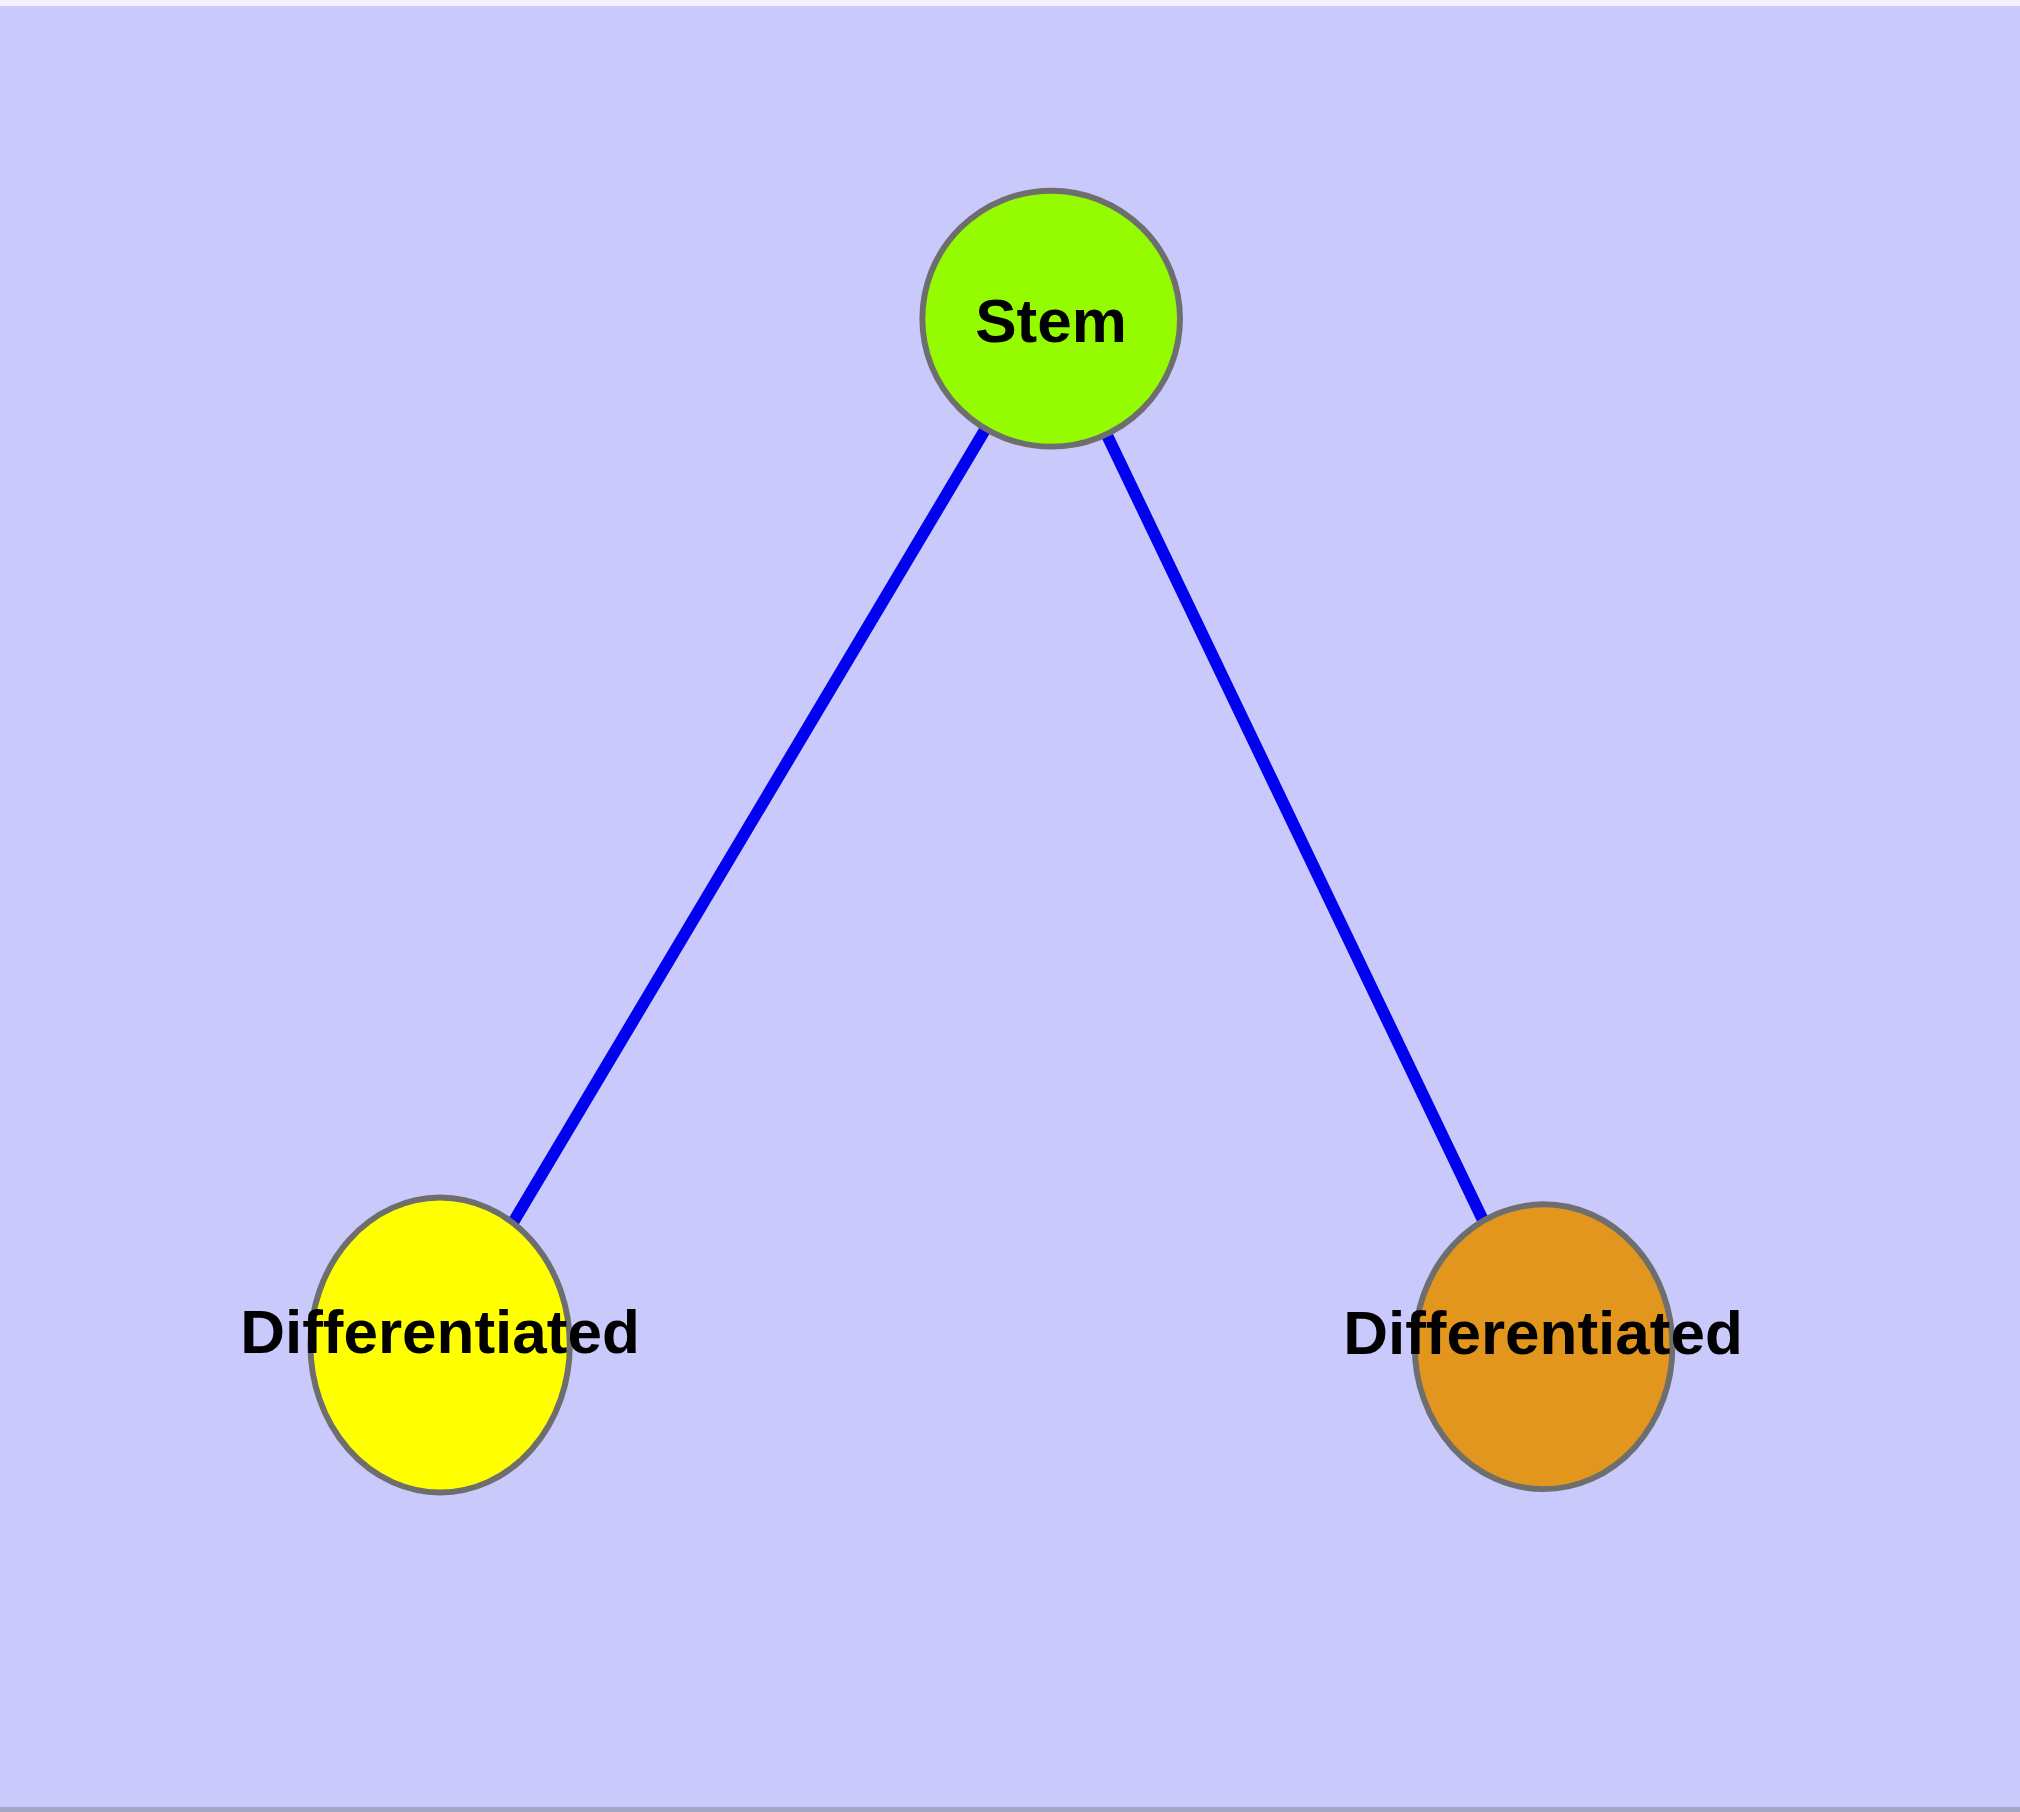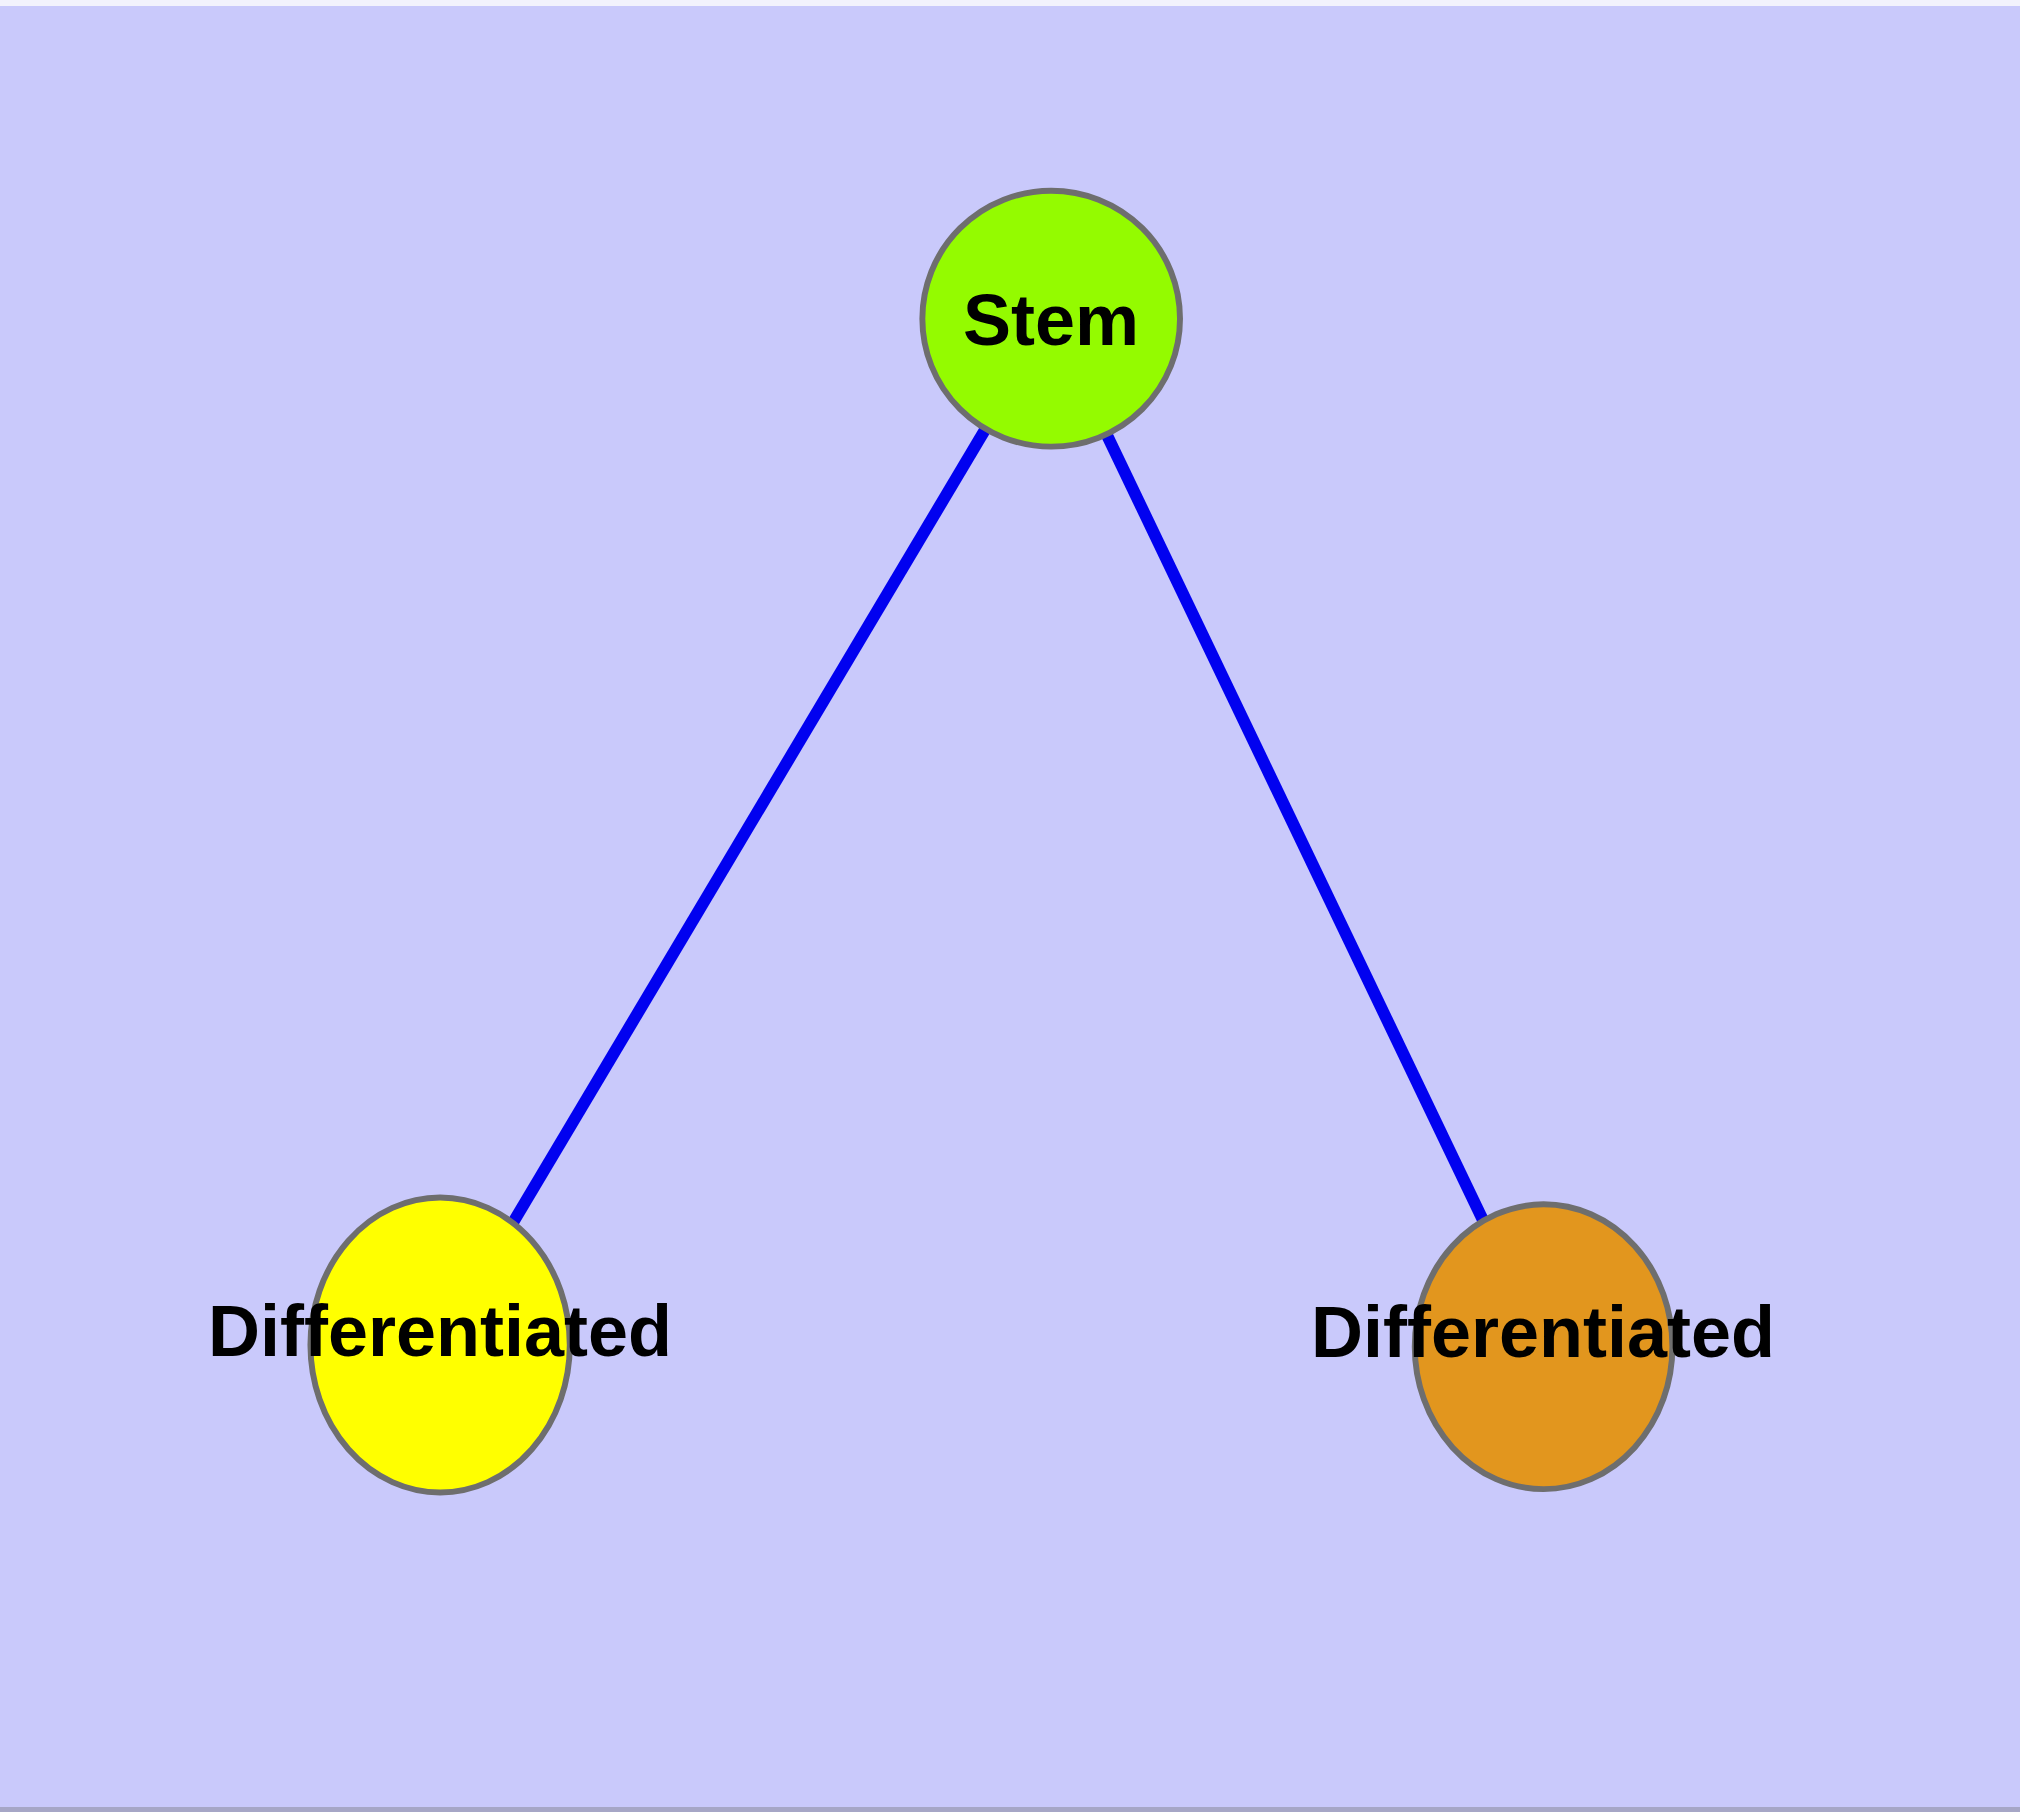--- a/index.html
+++ b/index.html
@@ -46,21 +46,21 @@
   }
   .node-shape {
     stroke-width: 7px;
   }
   .node-label {
     position: absolute;
     transform: translate(-50%, -50%);
     text-align: center;
     color: #000000;
     font-weight: 700;
-    font-size: 72px;
+    font-size: 62px;
     line-height: 97px;
     white-space: nowrap;
   }
   .node-label .label-line {
     display: block;
   }
 </style>
 </head>
 <body style="background: rgb(201, 201, 251);">
 

